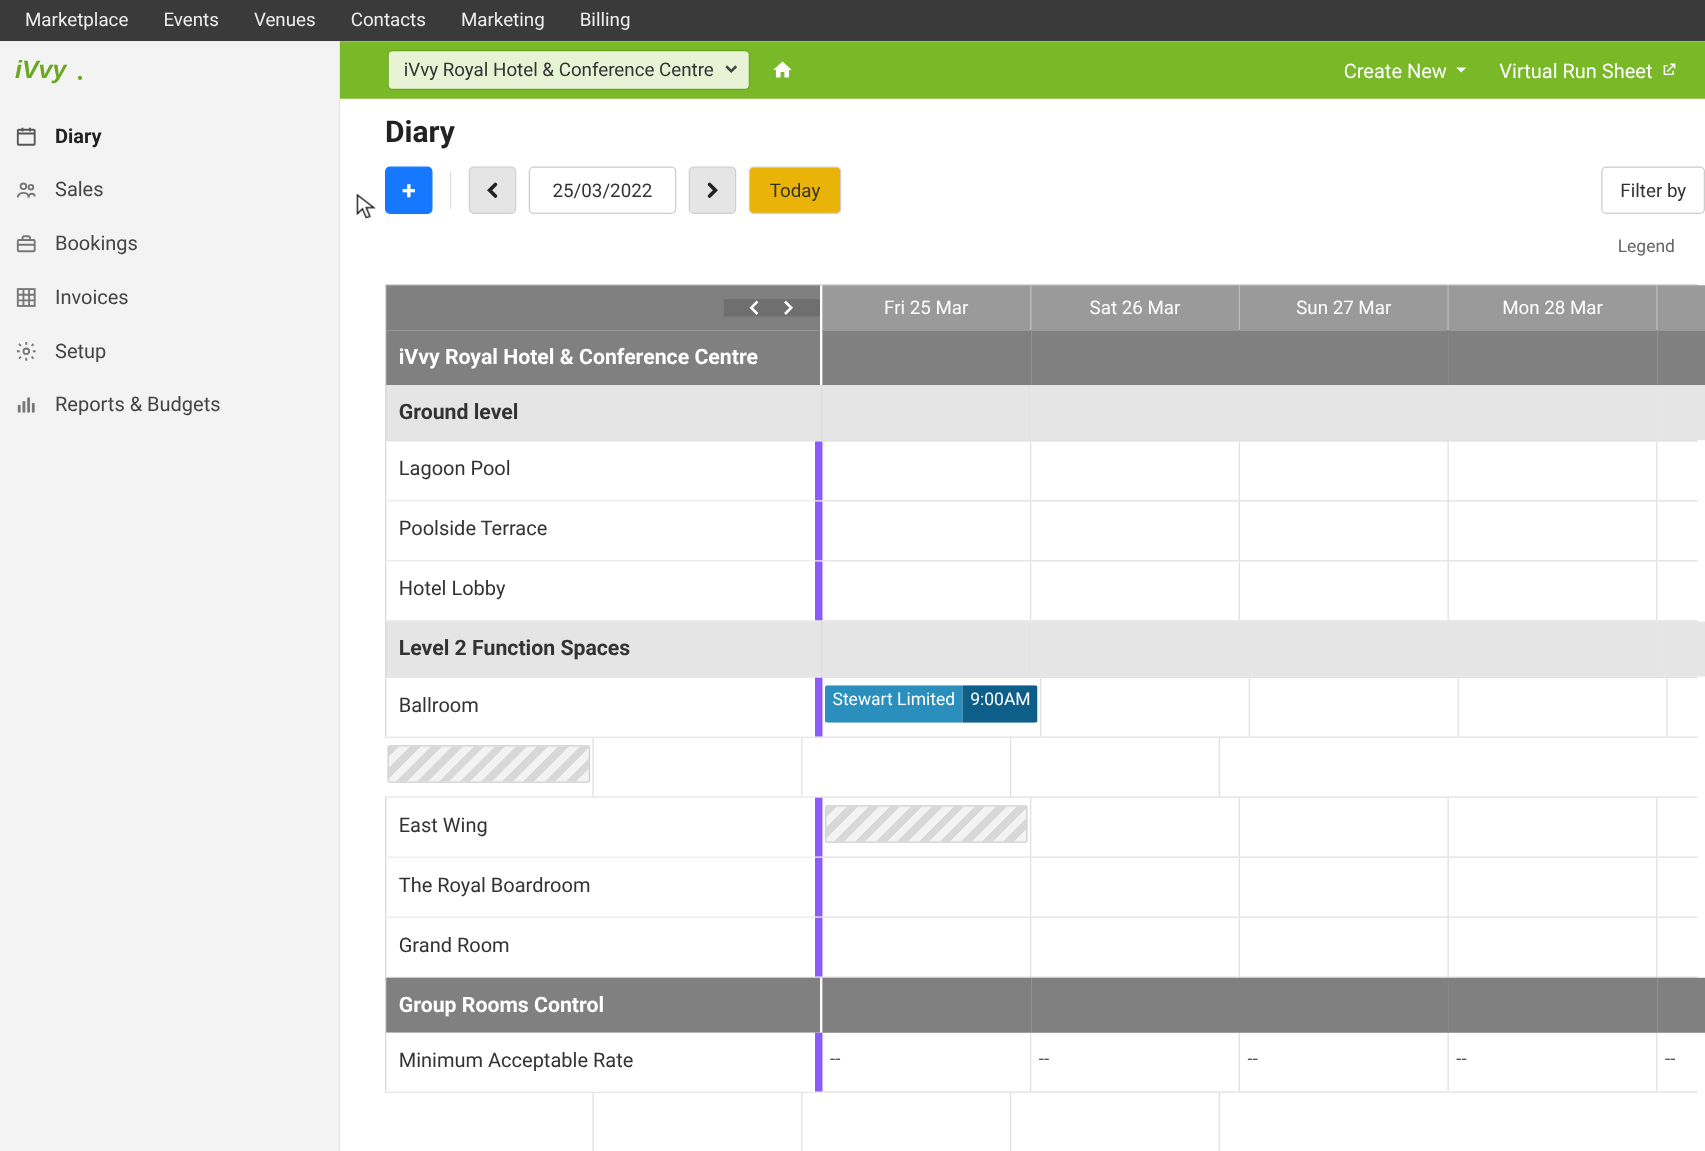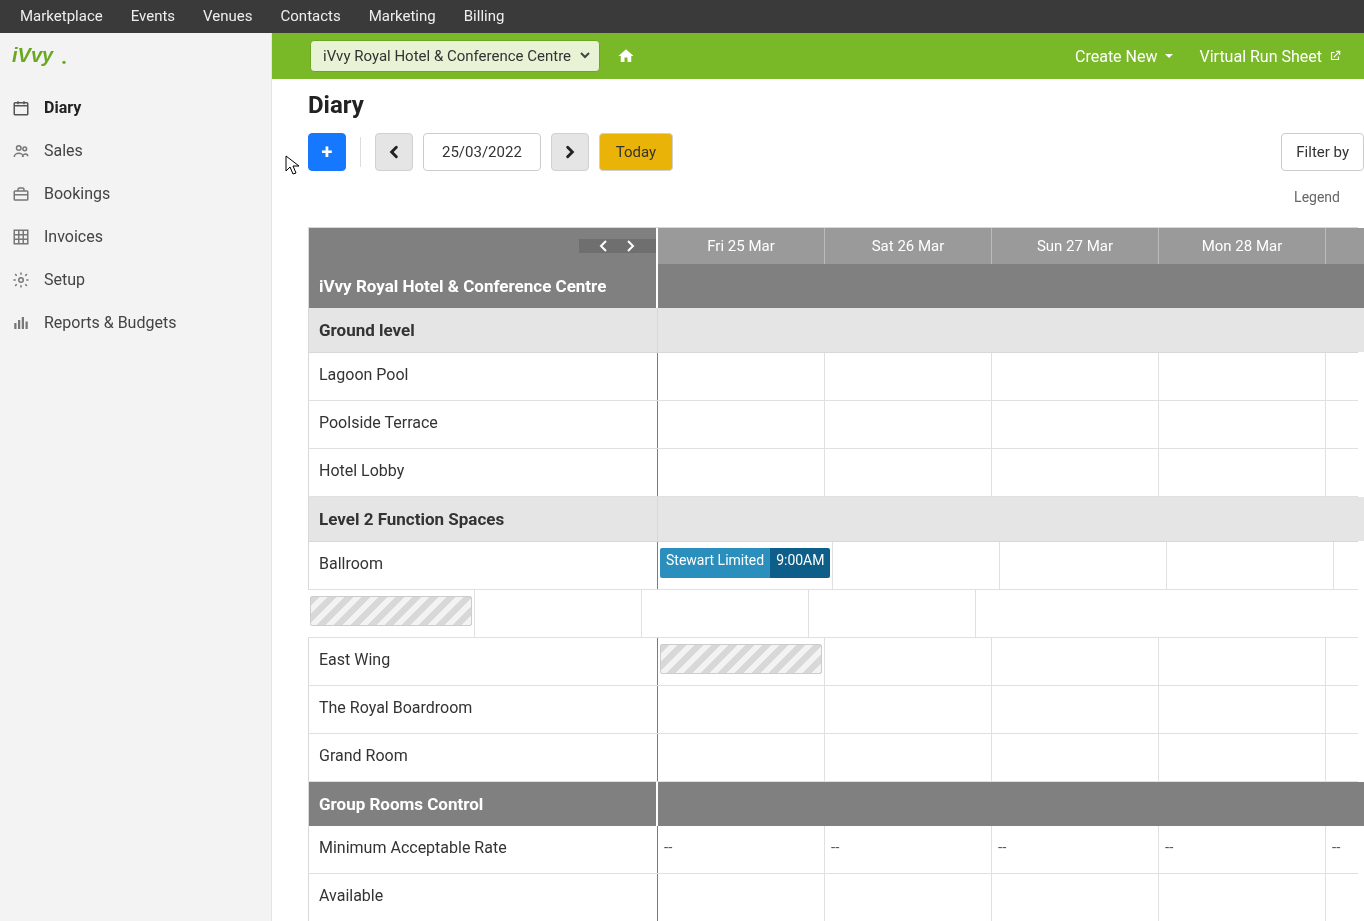--- a/index.html
+++ b/index.html
@@ -47,21 +47,21 @@
 .diary { border-top: 1px solid #d8d8d8; width: 1050px; }
 .d-header { display: flex; height: 36px; }
 .d-rowhead-top { width: 350px; background: #808080; color: #fff; display: flex; align-items: center; justify-content: flex-end; padding-right: 8px; border-right: 2px solid #fff; border-left: 1px solid #d8d8d8;}
 .d-rowhead-top-blank { width:272px; border-right:1px solid #d8d8d8; border-left:1px solid #d8d8d8;}
 .d-rowhead-top-nav { width:78px; background:#6f6f6f; display:flex; align-items:center; justify-content:center; gap:14px;}
 .d-rowhead-top-nav svg { cursor:pointer; }
 .d-daycell { flex: 0 0 167px; background: #9a9a9a; color: #fff; display: flex; align-items: center; justify-content: center; font-size: 15px; border-right: 1px solid #bbb; }
 .d-daycell:last-child { flex: 0 0 60px; }
 
 .d-row { display: flex; min-height: 48px; border-bottom: 1px solid #e0e0e0; }
-.d-rowhead { width: 350px; flex-shrink: 0; padding: 12px 10px; font-size: 16px; color: #333; border-right: 1px solid #8b5cf6; border-left: 1px solid #d8d8d8; background:#fff;}
+.d-rowhead { width: 350px; flex-shrink: 0; padding: 12px 10px; font-size: 16px; color: #333; border-right: 6px solid #8b5cf6; border-left: 1px solid #d8d8d8; background:#fff;}
 .d-section .d-rowhead { background: #808080; color: #fff; font-weight: 700; font-size: 17px; border-right: 2px solid #fff;}
 .d-subsection .d-rowhead { background: #e5e5e5; font-weight: 700; font-size: 17px; border-right: 1px solid #d8d8d8;}
 .d-row.d-section { border-bottom: none; min-height: 40px;}
 .d-row.d-subsection { border-bottom: 1px solid #d8d8d8; min-height: 42px;}
 .d-cells { flex: 1; display: flex; }
 .d-cell { flex: 0 0 167px; border-right: 1px solid #e0e0e0; position: relative; padding:4px 2px;}
 .d-cell:last-child { flex: 0 0 60px; border-right:none;}
 .d-section .d-cells, .d-subsection .d-cells { background: inherit; }
 .d-section .d-cell { background: #808080; border-right-color: #808080; }
 .d-subsection .d-cell { background: #e5e5e5; border-right-color: #e5e5e5; }
@@ -381,21 +381,20 @@
                 </div>
                 <div class="d-cell">
                   <div class="d-cell-text">--</div>
                 </div>
                 <div class="d-cell">
                   <div class="d-cell-text">--</div>
                 </div>
               </div>
             </div>
             <div class="d-row">
-              <div class="d-rowhead">Available</div>
               <div class="d-cells">
                 <div class="d-cell"></div>
                 <div class="d-cell"></div>
                 <div class="d-cell"></div>
                 <div class="d-cell"></div>
                 <div class="d-cell"></div>
               </div>
             </div>
           </div>
       </div>

